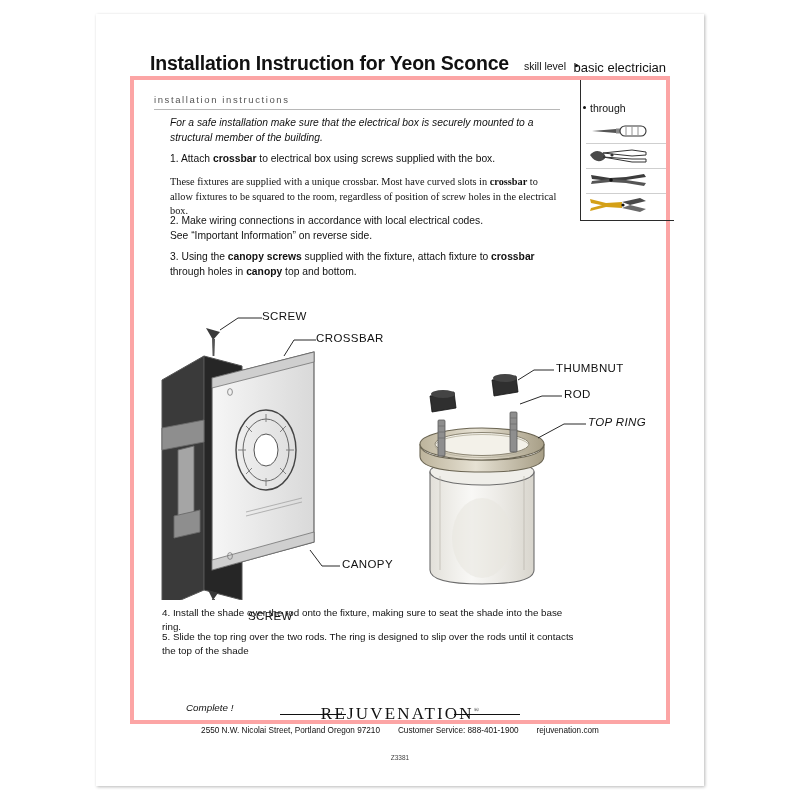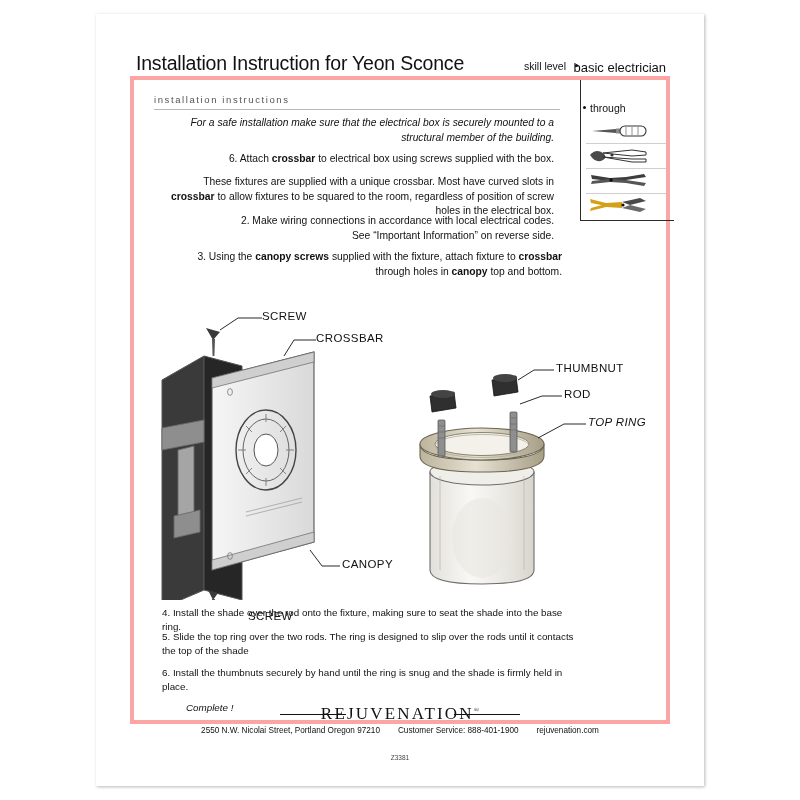--- a/index.html
+++ b/index.html
@@ -29,24 +29,24 @@
   
   .header {
     position: absolute;
     left: 40px;
     top: 38px;
     width: 530px;
     height: 32px;
   }
   .title {
     position: absolute;
-    left: 0;
+    left: 14px;
     top: 0;
     font-size: 19.5px;
-    font-weight: normal;
+    font-weight: bold;
     letter-spacing: -0.2px;
     white-space: nowrap;
     text-align: right;
   }
   .skill-level {
     position: absolute;
     right: 100px;
     top: 8px;
     font-size: 10.5px;
     color: #111;
@@ -102,33 +102,32 @@
     position: absolute;
     left: 20px;
     top: 29px;
     width: 406px;
     height: 1px;
     background: #b8b8b8;
   }
 
   .body-text {
     position: absolute;
-    left: 28px;
+    left: 36px;
     width: 392px;
     font-size: 10.3px;
     line-height: 1.42;
     color: #111;
-    text-align: right;
   }
   .italic { font-style: italic; }
   b { font-weight: bold; }
 
   .p-intro { top: 36px; }
   .p-step1 { top: 72px; }
-  .p-note  { top: 95px; }
+  .p-note  { top: 95px; font-family: Liberation Serif, serif; }
   .p-step2 { top: 134px; }
   .p-step3 { top: 170px; width: 400px; }
 
   
   .toolbox-label {
     position: absolute;
     left: 456px;
     top: 22px;
     font-size: 10.5px;
   }
@@ -299,21 +298,21 @@
         <path d="M4 6 L20 10 L36 9 L36 12 L20 13 L5 10 Z" fill="#d4a017"></path>
         <path d="M4 18 L20 14 L36 15 L36 12 L20 11 L5 15 Z" fill="#d4a017"></path>
         <path d="M36 9 L54 5 L60 8 L44 12 Z" fill="#4a4a4a"></path>
         <path d="M36 15 L54 19 L60 16 L44 12 Z" fill="#6a6a6a"></path>
         <circle cx="37" cy="12" r="1.6" fill="#111"></circle>
       </svg>
     </div>
 
     <div class="body-text p-intro italic">For a safe installation make sure that the electrical box is securely mounted to a structural member of the building.</div>
 
-    <div class="body-text p-step1"><span>6. Attach </span><b>crossbar</b><span> to electrical box using screws supplied with the box.</span></div>
+    <div class="body-text p-step1"><span>1. Attach </span><b>crossbar</b><span> to electrical box using screws supplied with the box.</span></div>
 
     <div class="body-text p-note"><span>These fixtures are supplied with a unique crossbar. Most have curved slots in </span><b>crossbar</b><span> to allow fixtures to be squared to the room, regardless of position of screw holes in the electrical box.</span></div>
 
     <div class="body-text p-step2"><span>2. Make wiring connections in accordance with local electrical codes.</span><br><span>See “Important Information” on reverse side.</span></div>
 
     <div class="body-text p-step3"><span>3. Using the </span><b>canopy screws</b><span> supplied with the fixture, attach fixture to </span><b>crossbar</b><span> through holes in </span><b>canopy</b><span> top and bottom.</span></div>
 
     <div class="illus">
       <svg width="540" height="330" viewBox="0 0 540 330">
         <defs>
@@ -434,21 +433,20 @@
       <div class="callout" style="left:182px; top:62px;">CROSSBAR</div>
       <div class="callout" style="left:208px; top:288px;">CANOPY</div>
       <div class="callout" style="left:114px; top:340px;">SCREW</div>
       <div class="callout" style="left:422px; top:92px;">THUMBNUT</div>
       <div class="callout" style="left:430px; top:118px;">ROD</div>
       <div class="callout" style="left:454px; top:146px;font-style:italic;">TOP RING</div>
     </div>
 
     <div class="step-bot s4">4. Install the shade over the rod onto the fixture, making sure to seat the shade into the base ring.</div>
     <div class="step-bot s5">5. Slide the top ring over the two rods. The ring is designed to slip over the rods until it contacts the top of the shade</div>
-    <div class="step-bot s6">6. Install the thumbnuts securely by hand until the ring is snug and the shade is firmly held in place.</div>
 
     <div class="complete">Complete !</div>
 
     <div class="logo"><span>REJUVENATION</span><span class="reg">®</span></div>
     <div class="logo-rule-l"></div>
     <div class="logo-rule-r"></div>
 
   </div>
 
   <div class="footer">

